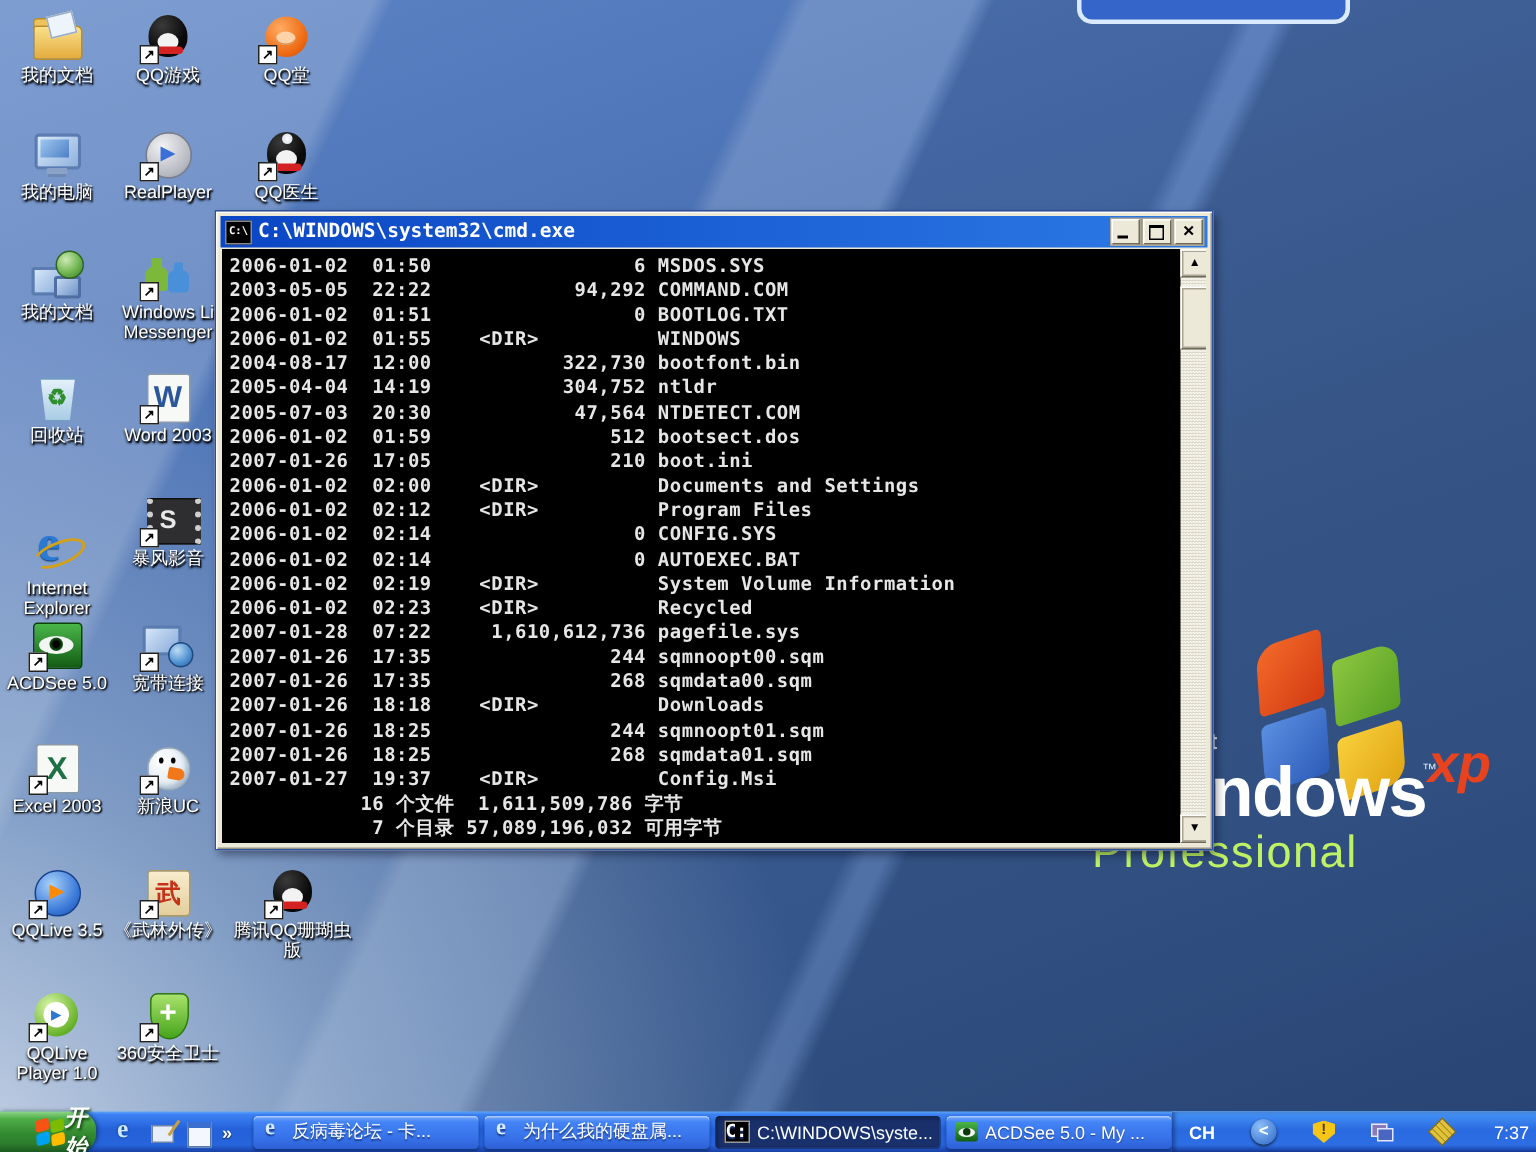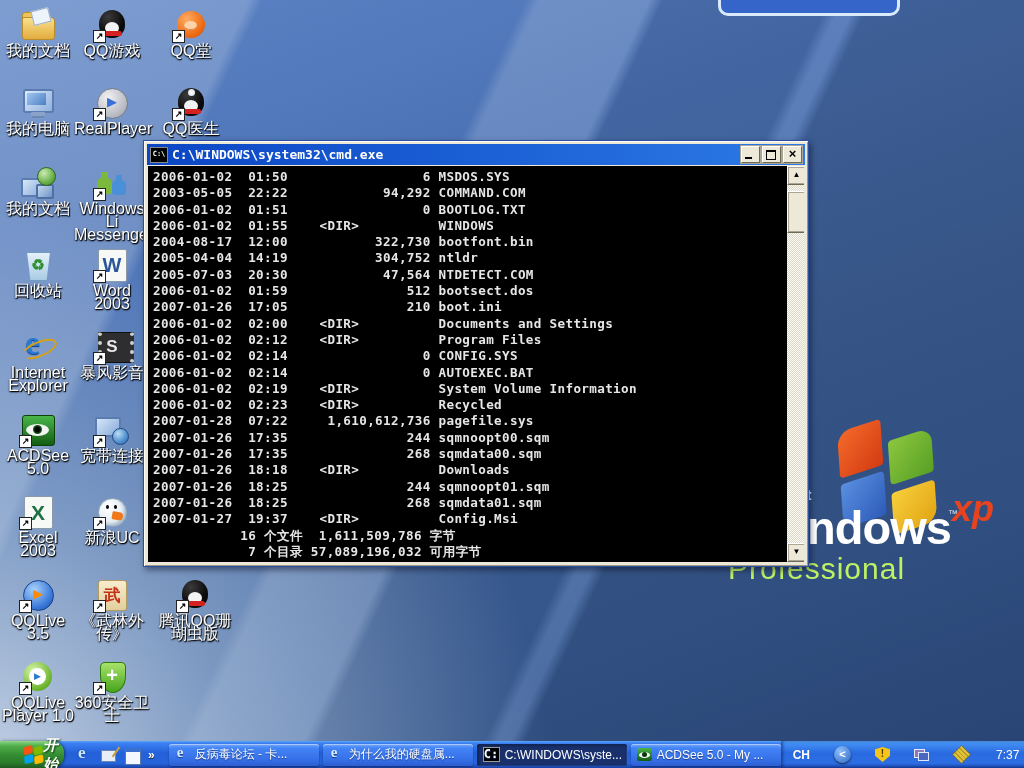--- a/index.html
+++ b/index.html
@@ -24,21 +24,21 @@
   .flag .p3{left:4px;top:52px;width:44px;height:44px;background:linear-gradient(135deg,#5a8fe0,#2c5bb8);border-radius:4px 4px 4px 14px;transform:skewY(-14deg);}
   .flag .p4{left:54px;top:64px;width:44px;height:42px;background:linear-gradient(135deg,#f8cf3c,#e0a312);border-radius:4px 4px 14px 4px;transform:skewY(-14deg);}
   .brand-ms{position:absolute;left:736px;top:486px;color:#eef3fa;font-size:15px;font-weight:bold;letter-spacing:1px;}
   .brand-win{position:absolute;left:752px;top:500px;color:#fff;font-size:47px;font-weight:bold;letter-spacing:-1px;}
   .brand-tm{position:absolute;left:948px;top:508px;color:#dce6f4;font-size:10px;}
   .brand-xp{position:absolute;left:952px;top:488px;color:#e8431f;font-size:36px;font-weight:bold;font-style:italic;}
   .brand-pro{position:absolute;left:728px;top:552px;color:#bef264;font-size:30px;letter-spacing:1px;}
 
   
   .cell{position:absolute;z-index:2;width:76px;text-align:center;cursor:default;}
-  .lbl{margin-top:2px;font-size:16px;color:#fff;line-height:13px;
+  .lbl{margin-top:2px;font-size:12px;color:#fff;line-height:13px;
        text-shadow:1px 1px 1px #000,0 1px 2px #000;}
   .ic{width:36px;height:34px;position:relative;margin:0 auto;}
   .sc{position:absolute;left:-1px;bottom:-1px;width:11px;height:11px;background:#fff;
       border:1px solid #222;z-index:3;font-size:9px;line-height:10px;font-weight:bold;color:#000;text-align:center;}
 
   .ic-mydocs::before{content:"";position:absolute;left:2px;top:4px;width:15px;height:7px;background:#edc45c;border:1px solid #b98c2e;border-radius:3px 3px 0 0;}
   .ic-mydocs::after{content:"";position:absolute;left:2px;top:9px;width:31px;height:21px;background:linear-gradient(#f9e08a,#e3ac3e);border:1px solid #b98c2e;border-radius:2px 4px 3px 3px;}
   .ic-mydocs .pg{position:absolute;left:12px;top:1px;width:16px;height:13px;background:#eef4fb;border:1px solid #9badc4;transform:rotate(-14deg);z-index:1;}
 
   .ic-mycomputer::before{content:"";position:absolute;left:3px;top:3px;width:27px;height:20px;background:linear-gradient(135deg,#dcebfa,#8fb0dd);border:2px solid #5b7cb0;border-radius:3px;}
@@ -254,21 +254,21 @@
   <div class="ic ic-recycle"></div>
   <div class="lbl">回收站</div>
 </div>
 <div class="cell" style="left:74px;top:248px">
   <div class="ic ic-word">
       <span class="sc">↗</span>
     </div>
   <div class="lbl">Word 2003</div>
 </div>
 
-<div class="cell" style="left:0;top:330px">
+<div class="cell" style="left:0;top:350px">
   <div class="ic ic-ie"></div>
   <div class="lbl">Internet Explorer</div>
 </div>
 <div class="cell" style="left:74px;top:330px">
   <div class="ic ic-storm">
       <span class="sc">↗</span>
     </div>
   <div class="lbl">暴风影音</div>
 </div>
 

